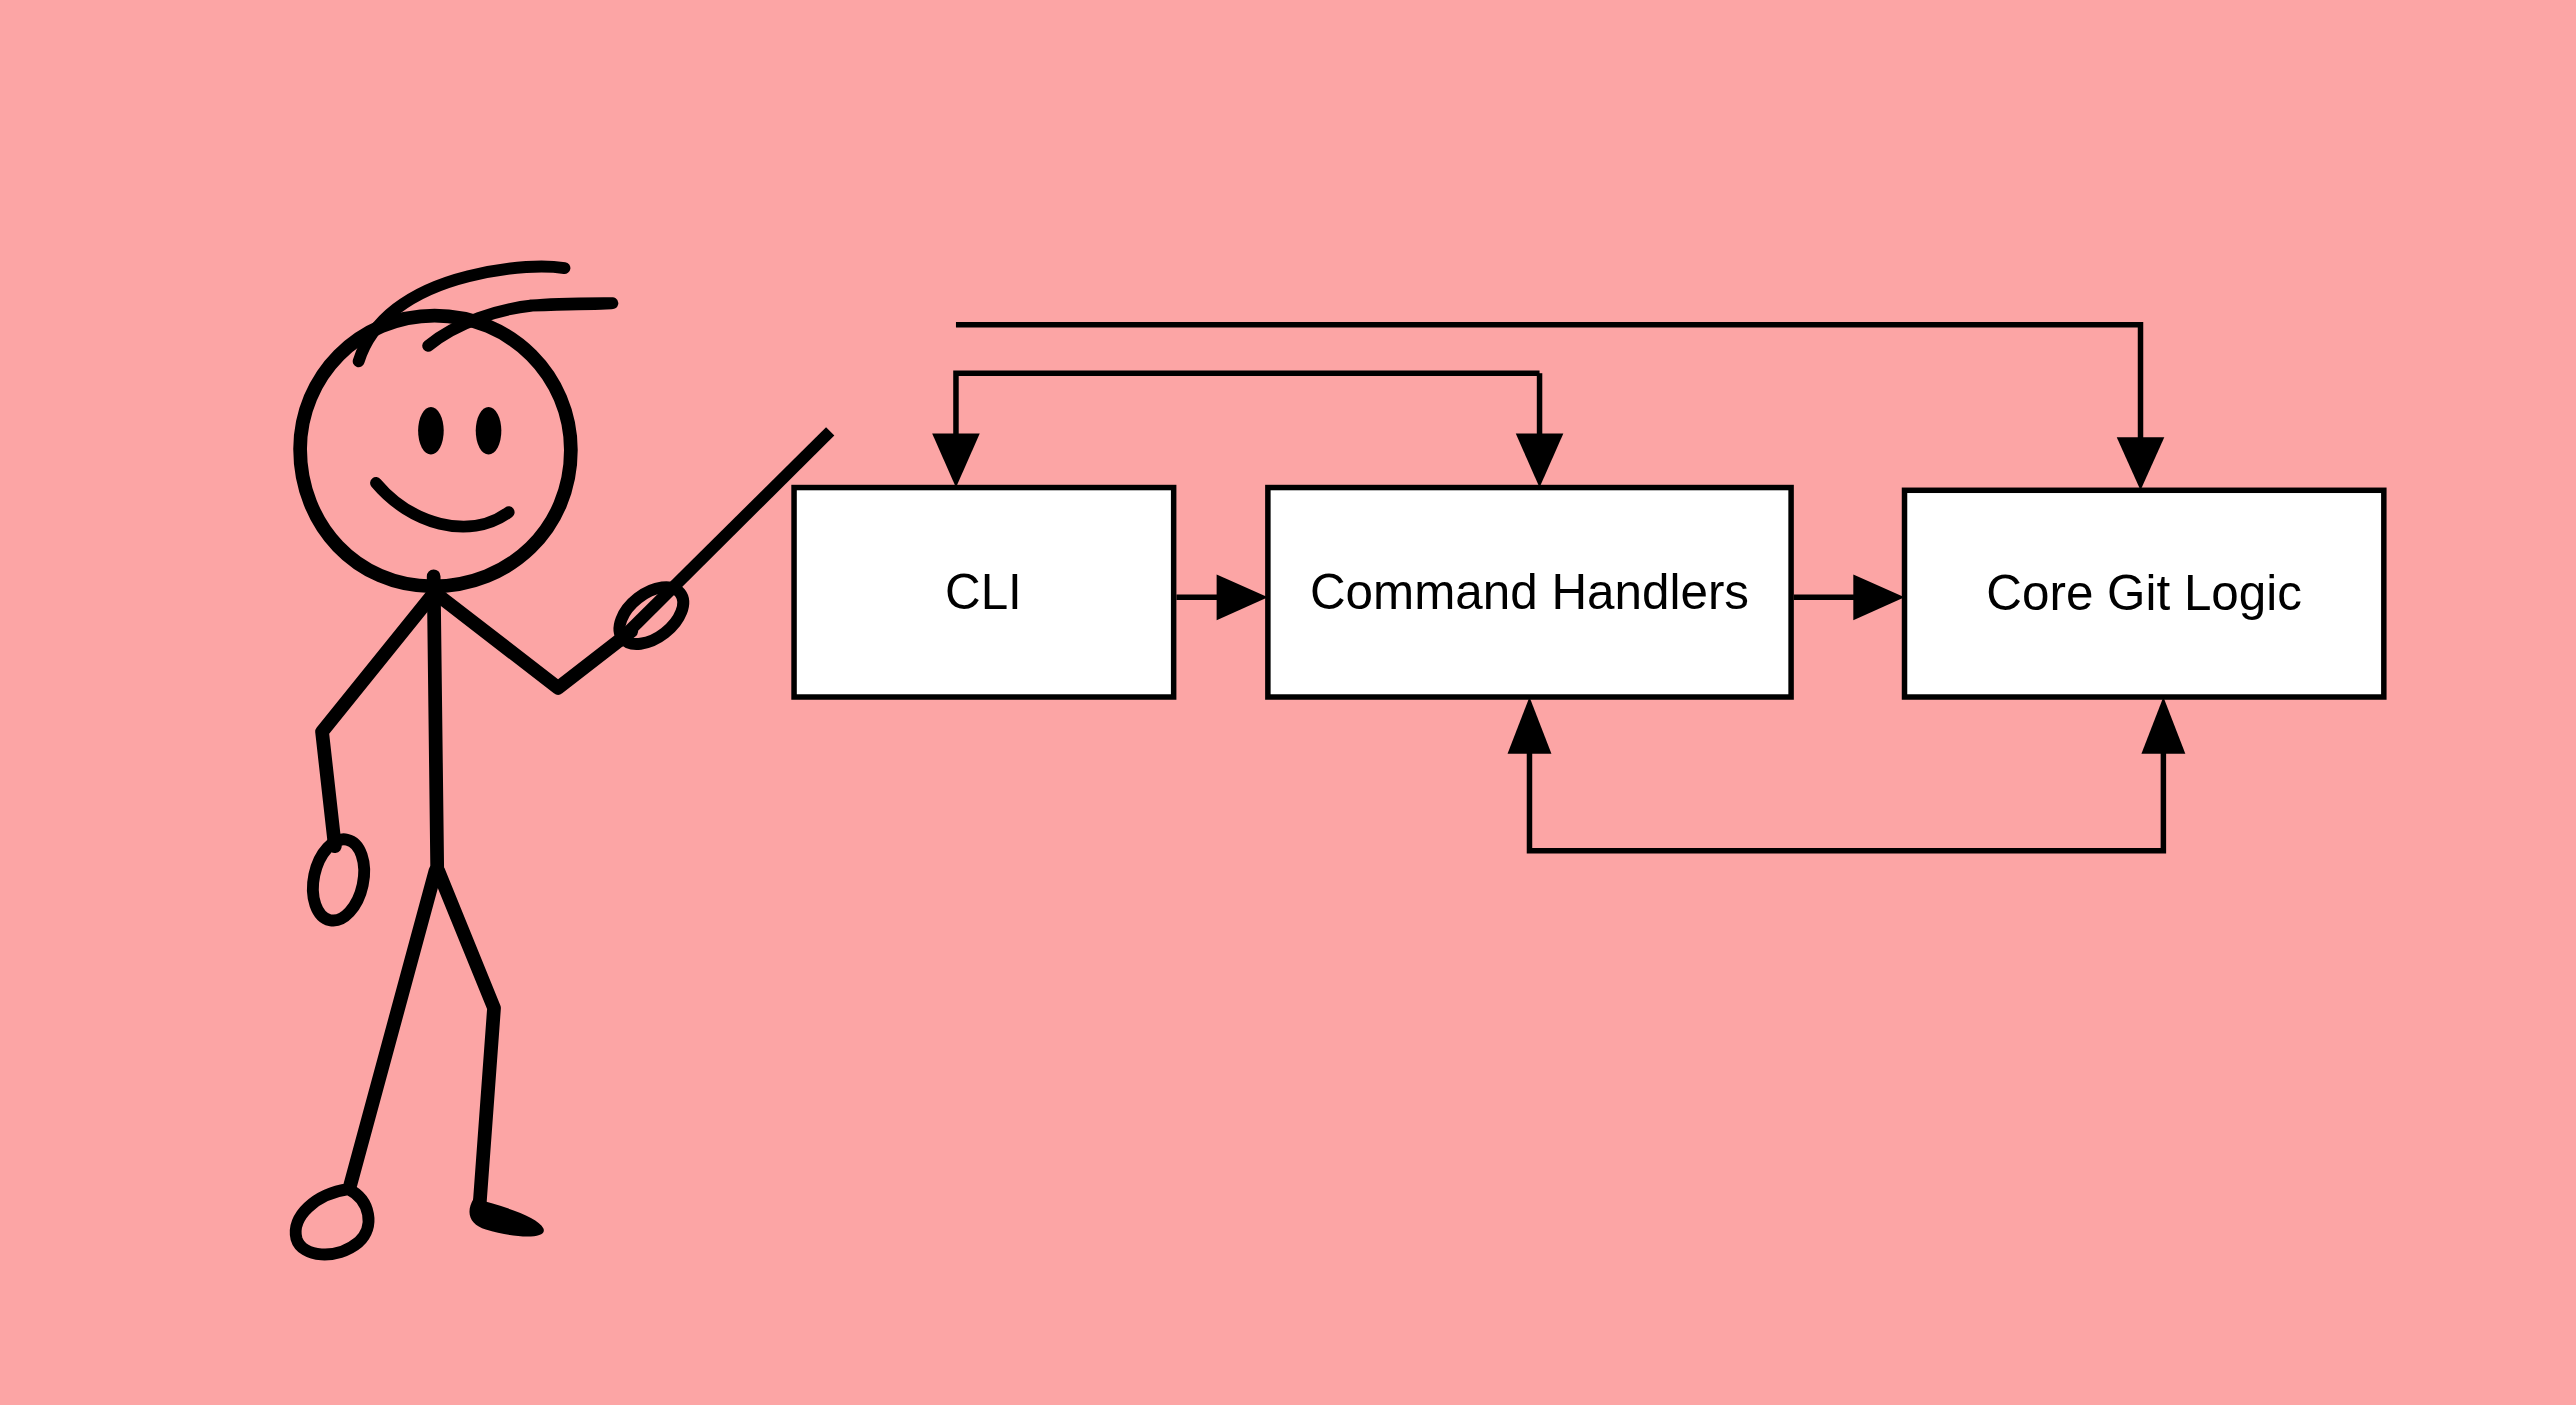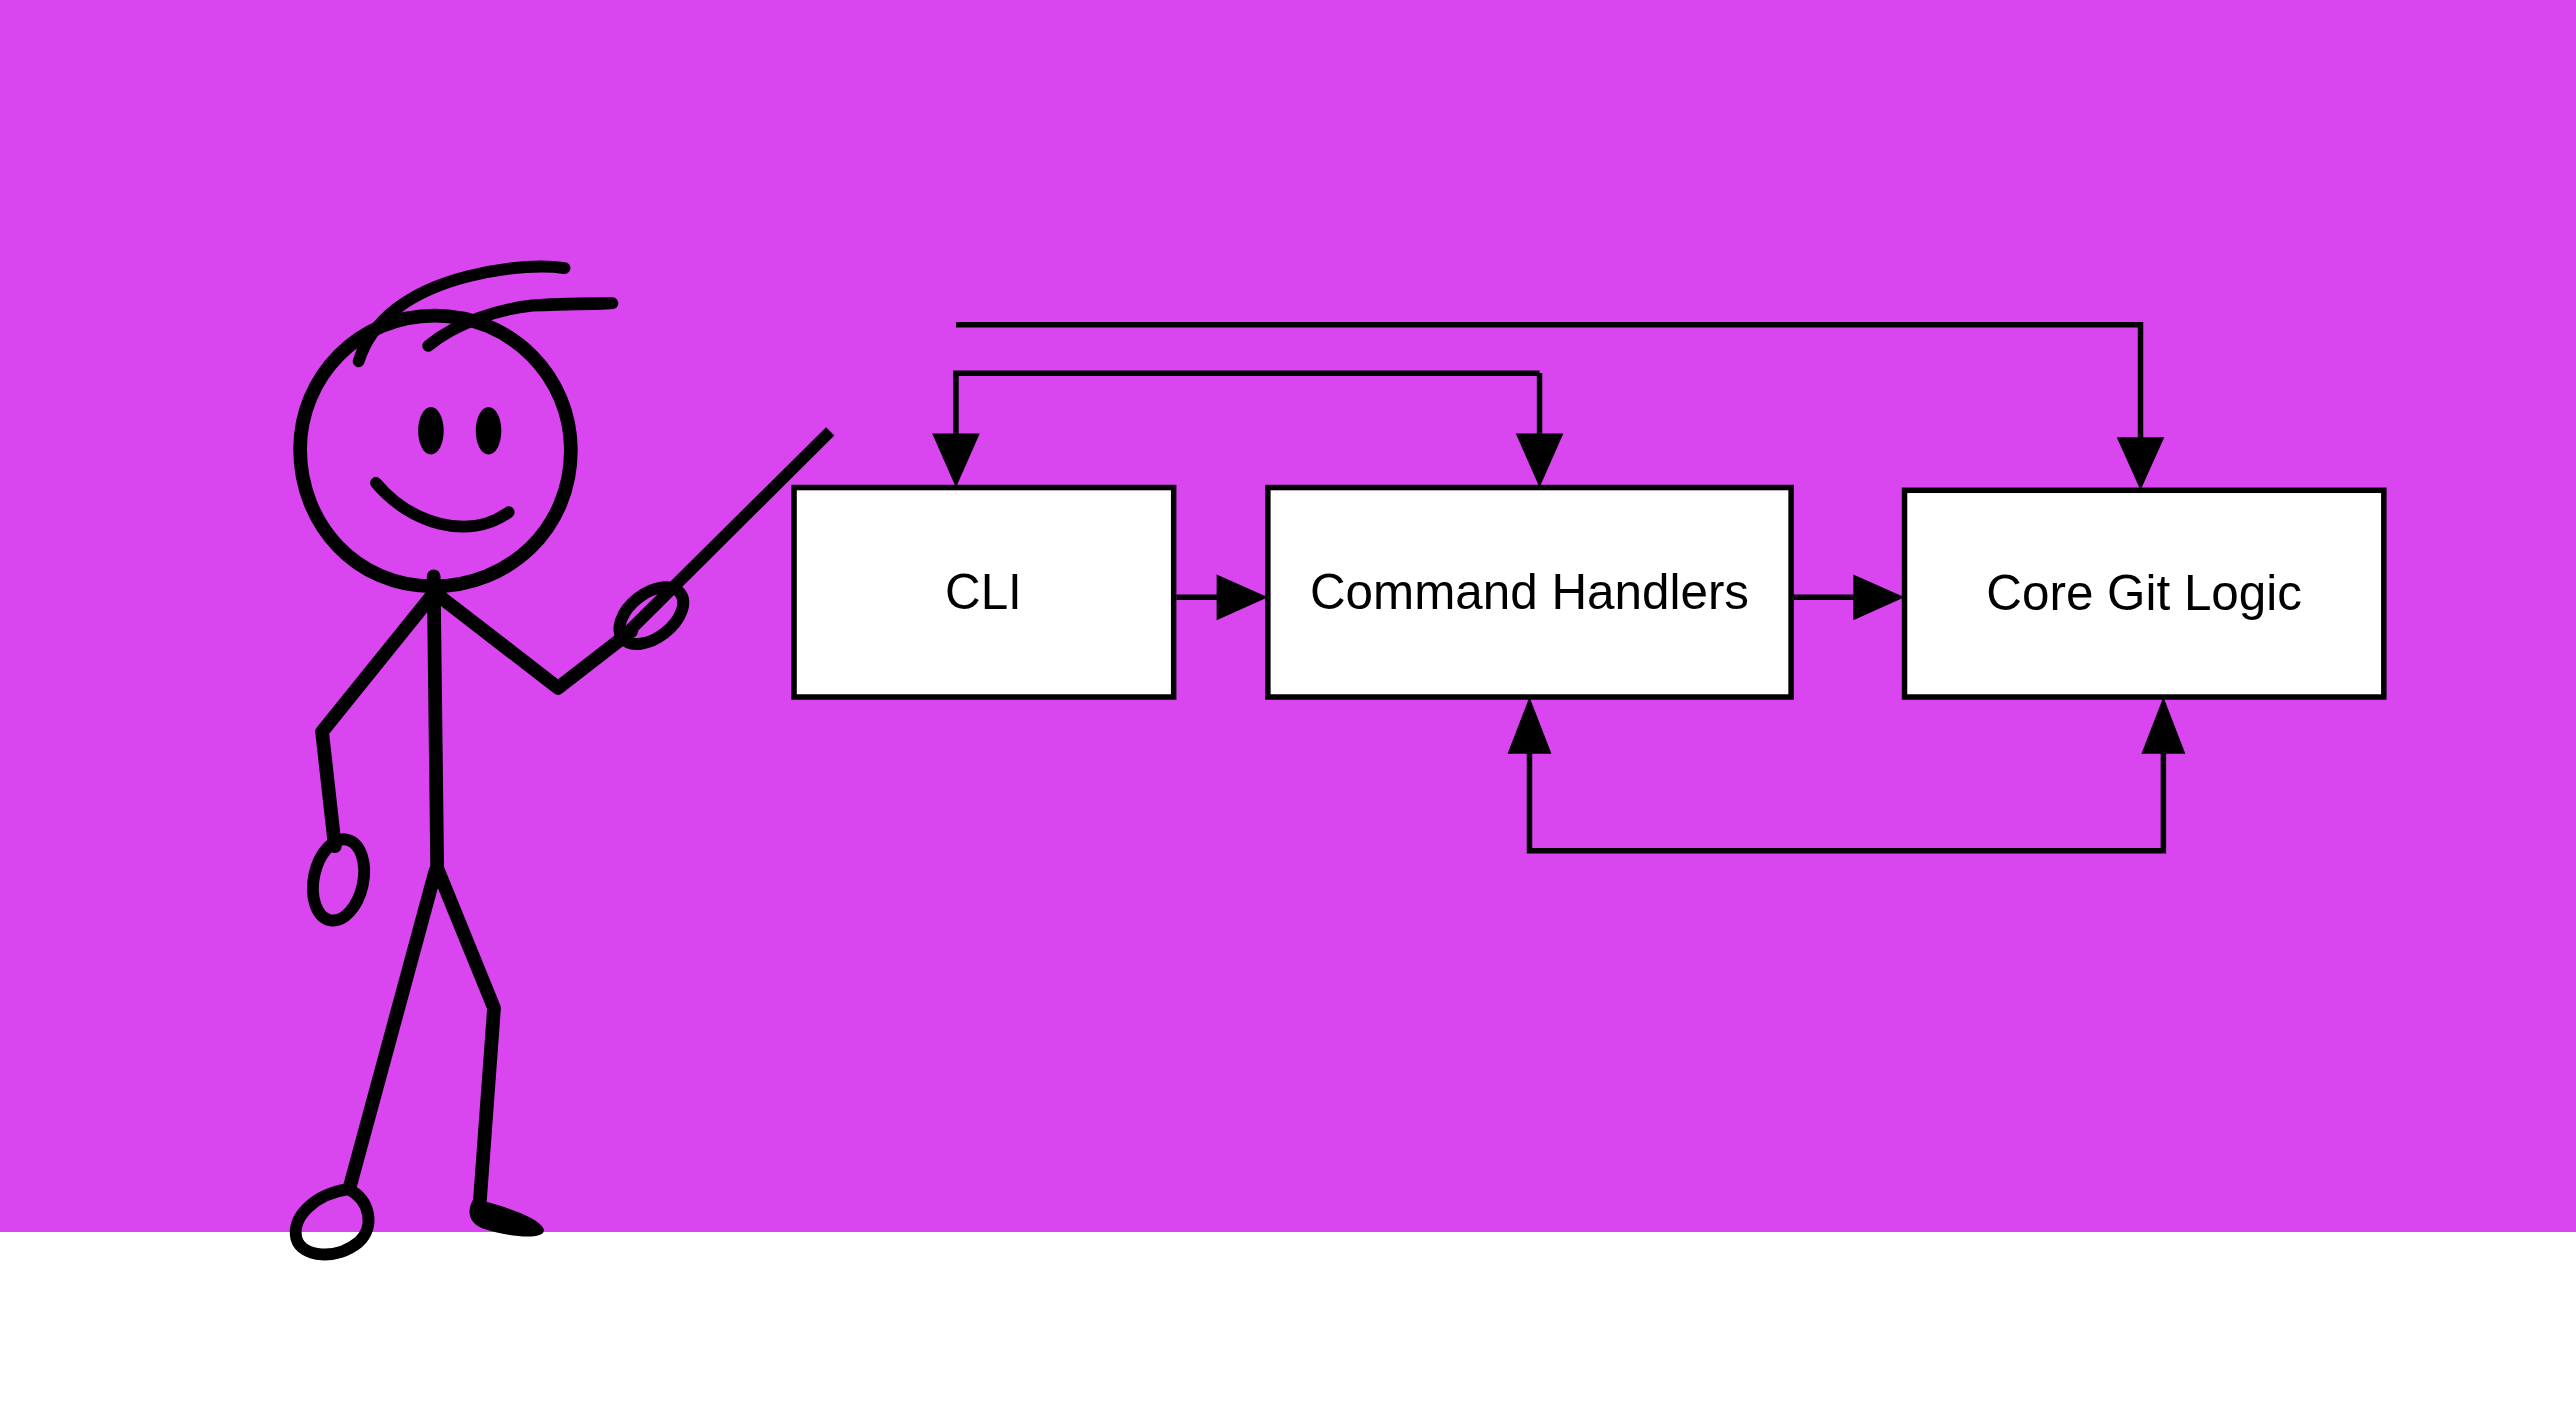--- a/index.html
+++ b/index.html
@@ -10,22 +10,22 @@
   }
   body {
     width: 2576px;
     height: 1405px;
     overflow: hidden;
     font-family: "Liberation Sans", sans-serif;
   }
   #canvas {
     position: relative;
     width: 2576px;
-    height: 1232px;
-    background: #d946ef;
+    height: 1405px;
+    background: #fca5a5;
   }
   #diagram-svg {
     display: block;
     width: 2576px;
     height: 1405px;
   }
   .box-label {
     font-family: "Liberation Sans", sans-serif;
     font-size: 54px;
     fill: #000000;

